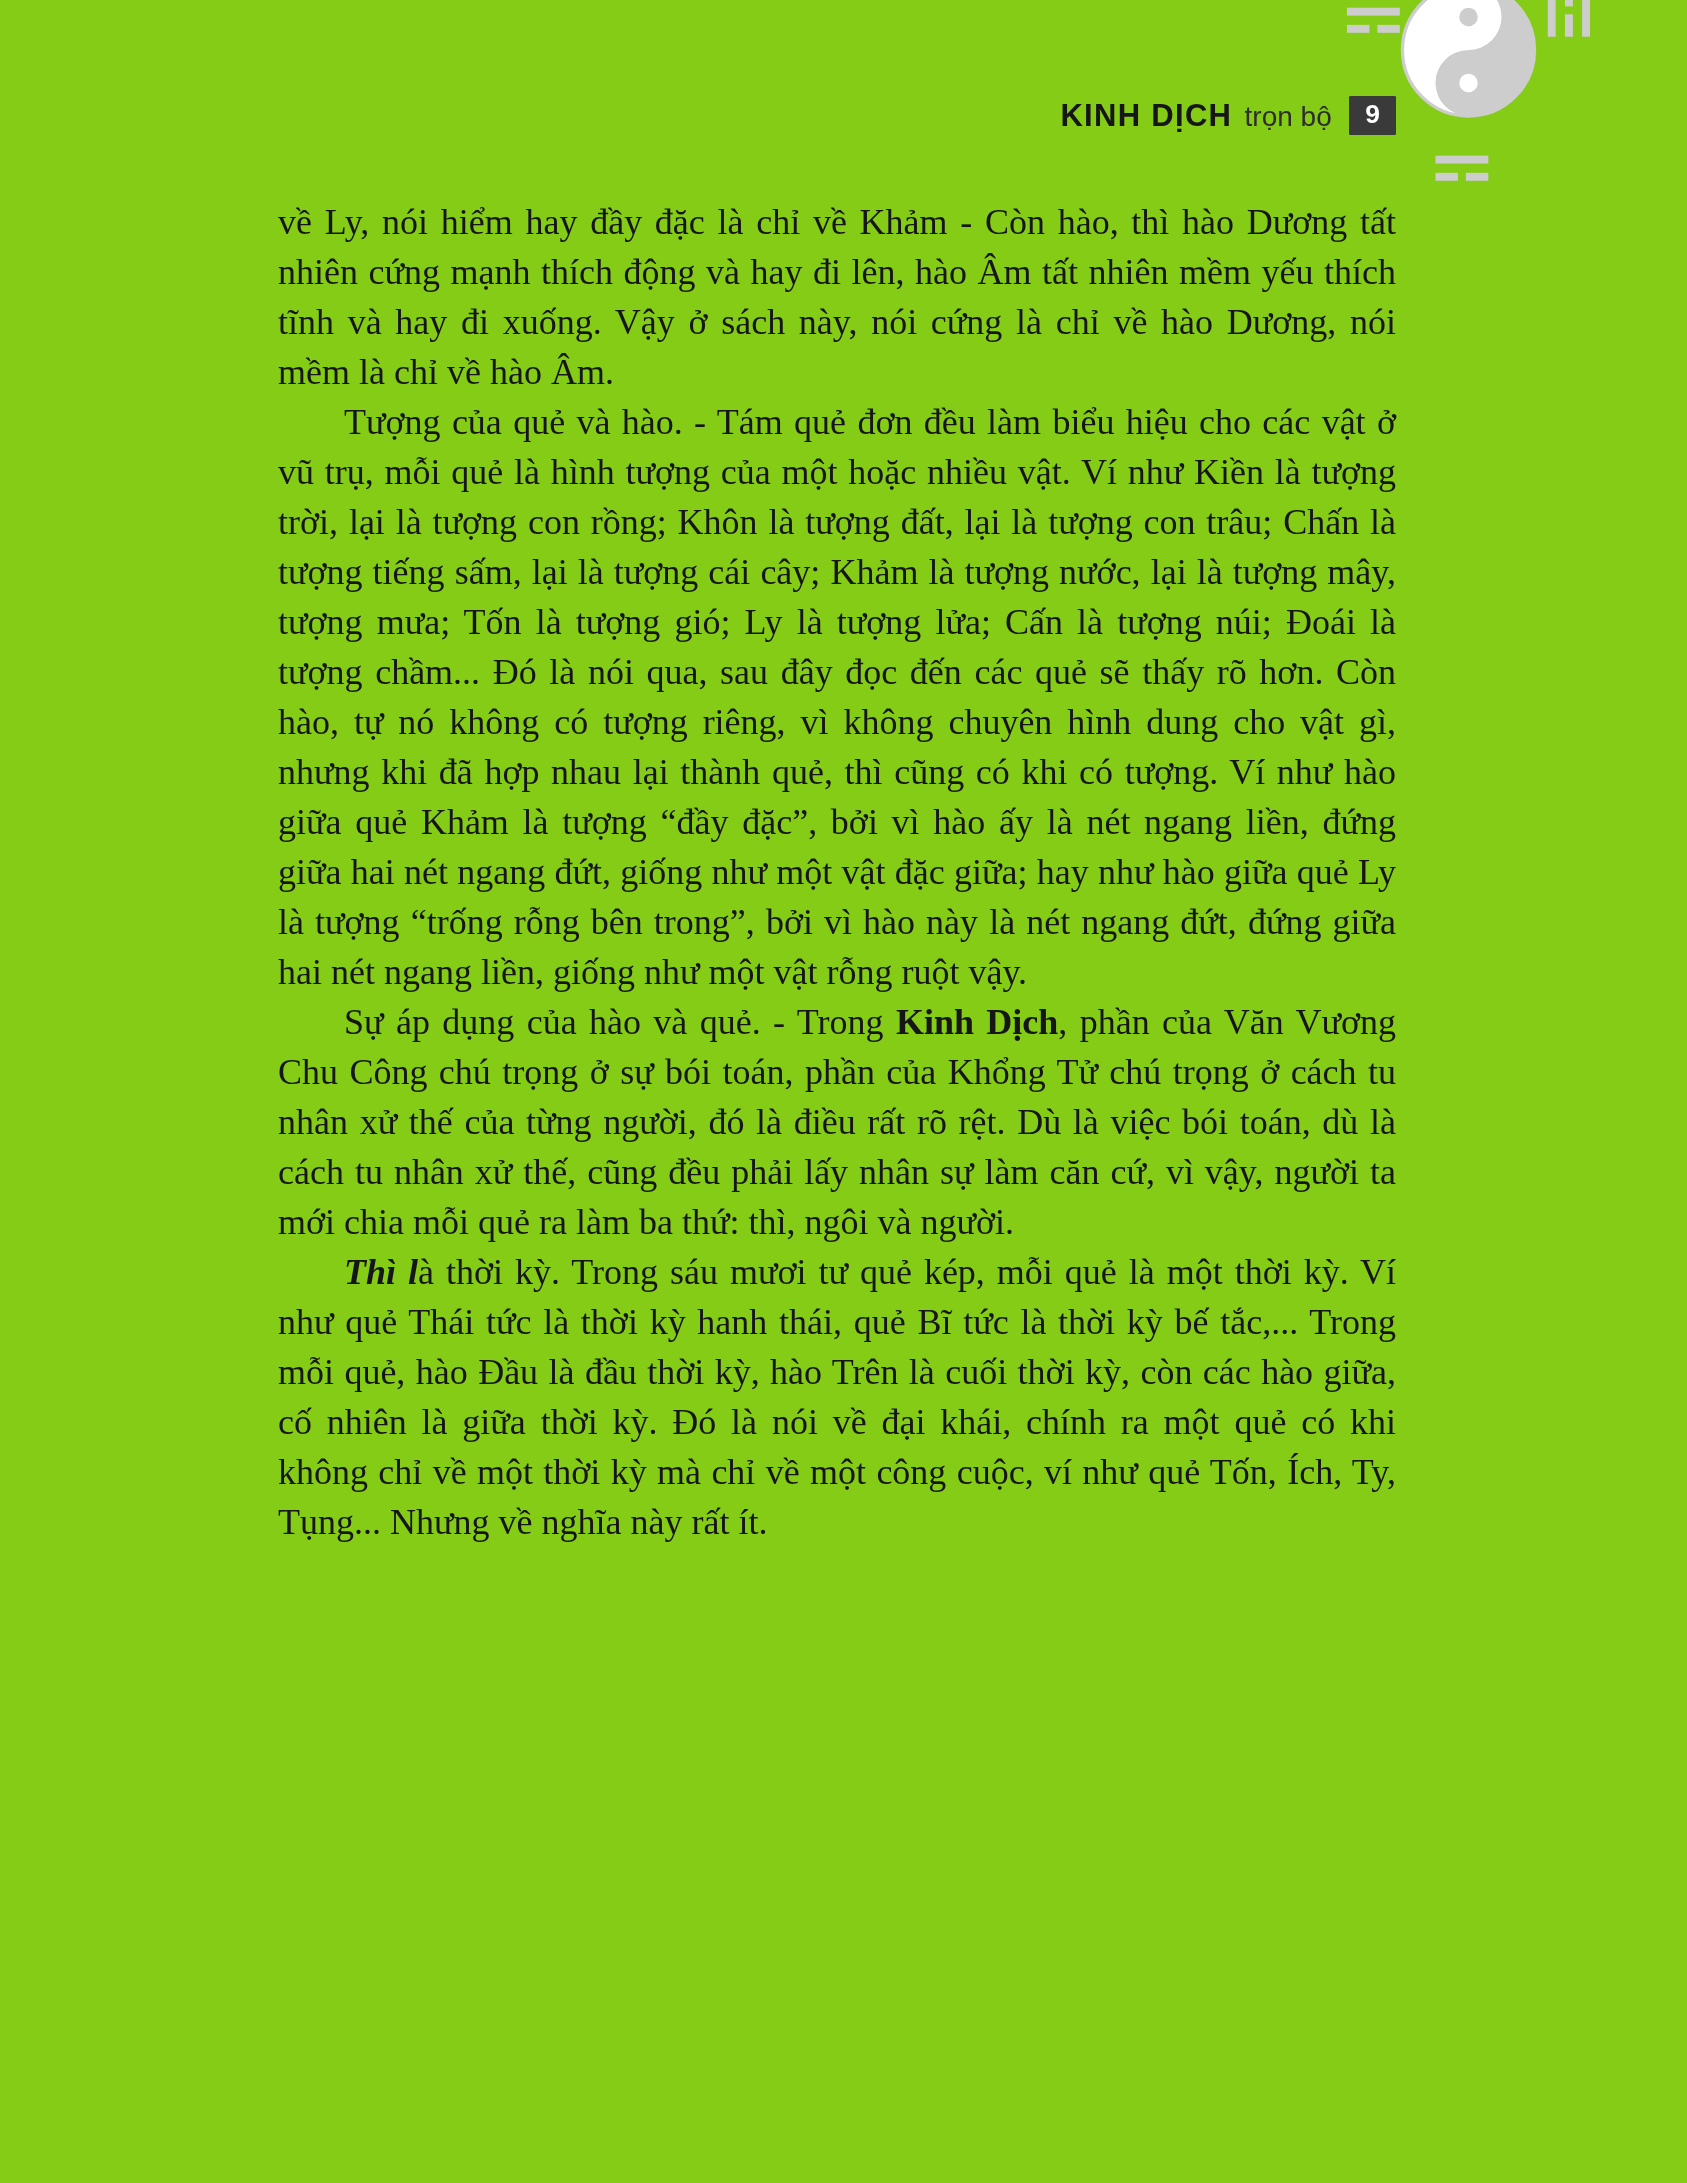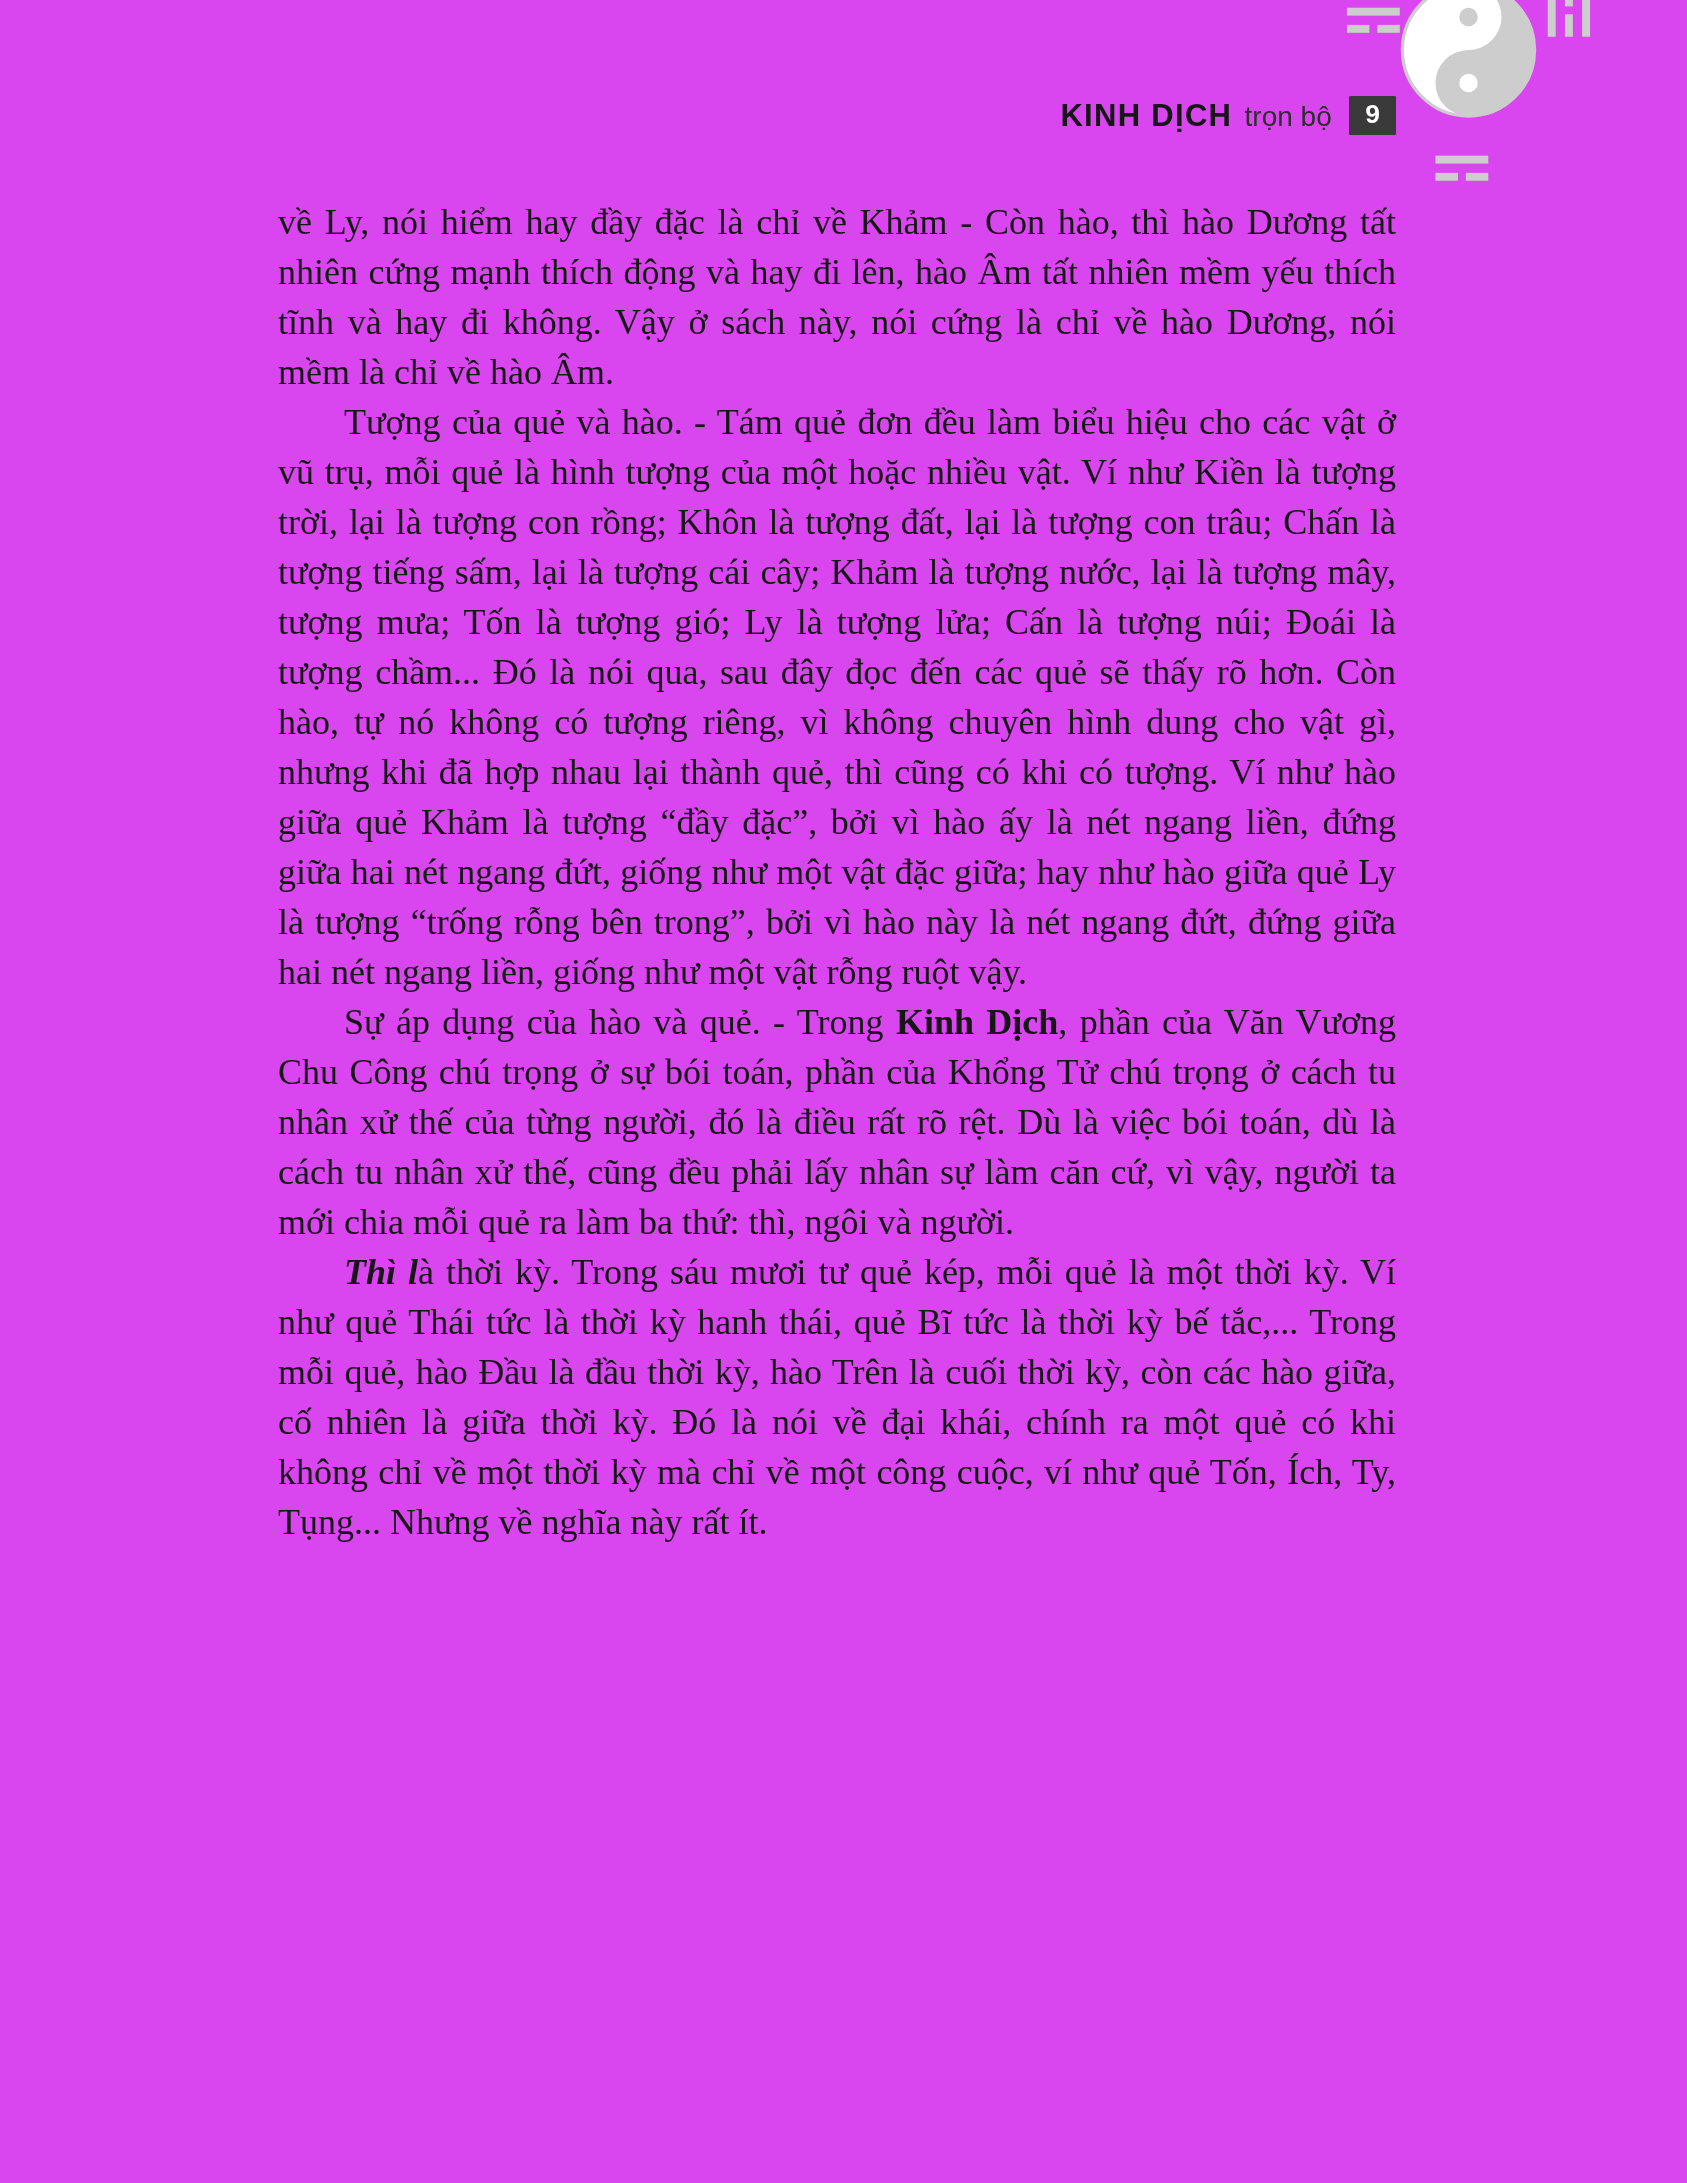--- a/index.html
+++ b/index.html
@@ -5,21 +5,21 @@
   html, body {
     margin: 0;
     padding: 0;
     background: #e9e9e9;
   }
   .page {
     position: relative;
     width: 1687px;
     height: 2183px;
     margin: 0 auto;
-    background: #d946ef;
+    background: #84cc16;
     overflow: hidden;
     font-family: "Liberation Serif", serif;
     color: #141414;
   }
 
   
   .corner-art {
     position: absolute;
     top: -36px;
     right: 93px;
@@ -134,21 +134,21 @@
   </div>
 
   <header class="running-head">
     <span class="brand">KINH DỊCH</span>
     <span class="subtitle">trọn bộ</span>
     <span class="page-badge">9</span>
   </header>
 
   <main class="text-block">
 
-    <p class="no-indent"><span>về Ly, nói hiểm hay đầy đặc là chỉ về Khảm - Còn hào, thì hào Dương tất nhiên cứng mạnh thích động và hay đi lên, hào Âm tất nhiên mềm yếu thích tĩnh và hay đi không. Vậy ở sách này, nói cứng là chỉ về hào Dương, nói mềm là chỉ về hào Âm.</span></p>
+    <p class="no-indent"><span>về Ly, nói hiểm hay đầy đặc là chỉ về Khảm - Còn hào, thì hào Dương tất nhiên cứng mạnh thích động và hay đi lên, hào Âm tất nhiên mềm yếu thích tĩnh và hay đi xuống. Vậy ở sách này, nói cứng là chỉ về hào Dương, nói mềm là chỉ về hào Âm.</span></p>
 
     <p><span class="lead-bold">Tượng của quẻ và hào.</span><span> - Tám quẻ đơn đều làm biểu hiệu cho các vật ở vũ trụ, mỗi quẻ là hình tượng của một hoặc nhiều vật. Ví như Kiền là tượng trời, lại là tượng con rồng; Khôn là tượng đất, lại là tượng con trâu; Chấn là tượng tiếng sấm, lại là tượng cái cây; Khảm là tượng nước, lại là tượng mây, tượng mưa; Tốn là tượng gió; Ly là tượng lửa; Cấn là tượng núi; Đoái là tượng chầm... Đó là nói qua, sau đây đọc đến các quẻ sẽ thấy rõ hơn. Còn hào, tự nó không có tượng riêng, vì không chuyên hình dung cho vật gì, nhưng khi đã hợp nhau lại thành quẻ, thì cũng có khi có tượng. Ví như hào giữa quẻ Khảm là tượng “đầy đặc”, bởi vì hào ấy là nét ngang liền, đứng giữa hai nét ngang đứt, giống như một vật đặc giữa; hay như hào giữa quẻ Ly là tượng “trống rỗng bên trong”, bởi vì hào này là nét ngang đứt, đứng giữa hai nét ngang liền, giống như một vật rỗng ruột vậy.</span></p>
 
     <p><span class="lead-bold">Sự áp dụng của hào và quẻ.</span><span> - Trong </span><span class="inline-bold">Kinh Dịch</span><span>, phần của Văn Vương Chu Công chú trọng ở sự bói toán, phần của Khổng Tử chú trọng ở cách tu nhân xử thế của từng người, đó là điều rất rõ rệt. Dù là việc bói toán, dù là cách tu nhân xử thế, cũng đều phải lấy nhân sự làm căn cứ, vì vậy, người ta mới chia mỗi quẻ ra làm ba thứ: thì, ngôi và người.</span></p>
 
     <p><span class="lead-bold-italic">Thì l</span><span>à thời kỳ. Trong sáu mươi tư quẻ kép, mỗi quẻ là một thời kỳ. Ví như quẻ Thái tức là thời kỳ hanh thái, quẻ Bĩ tức là thời kỳ bế tắc,... Trong mỗi quẻ, hào Đầu là đầu thời kỳ, hào Trên là cuối thời kỳ, còn các hào giữa, cố nhiên là giữa thời kỳ. Đó là nói về đại khái, chính ra một quẻ có khi không chỉ về một thời kỳ mà chỉ về một công cuộc, ví như quẻ Tốn, Ích, Ty, Tụng... Nhưng về nghĩa này rất ít.</span></p>
 
 
   </main>
 

